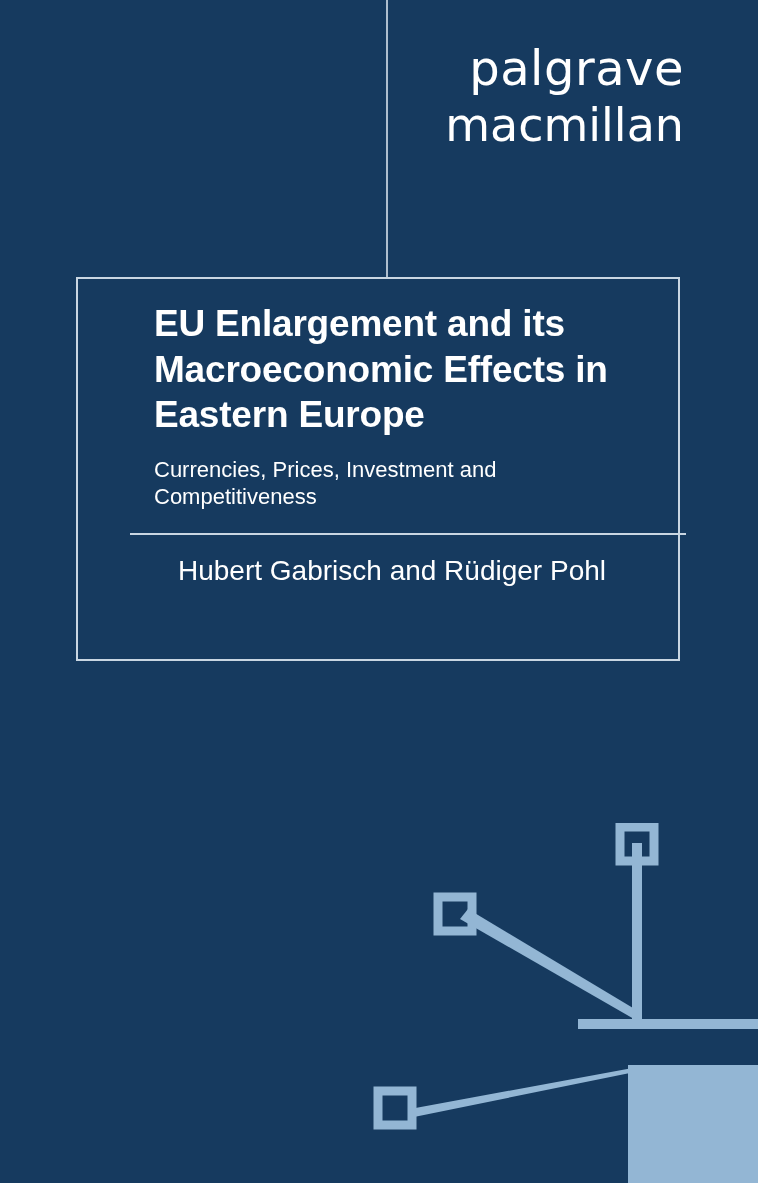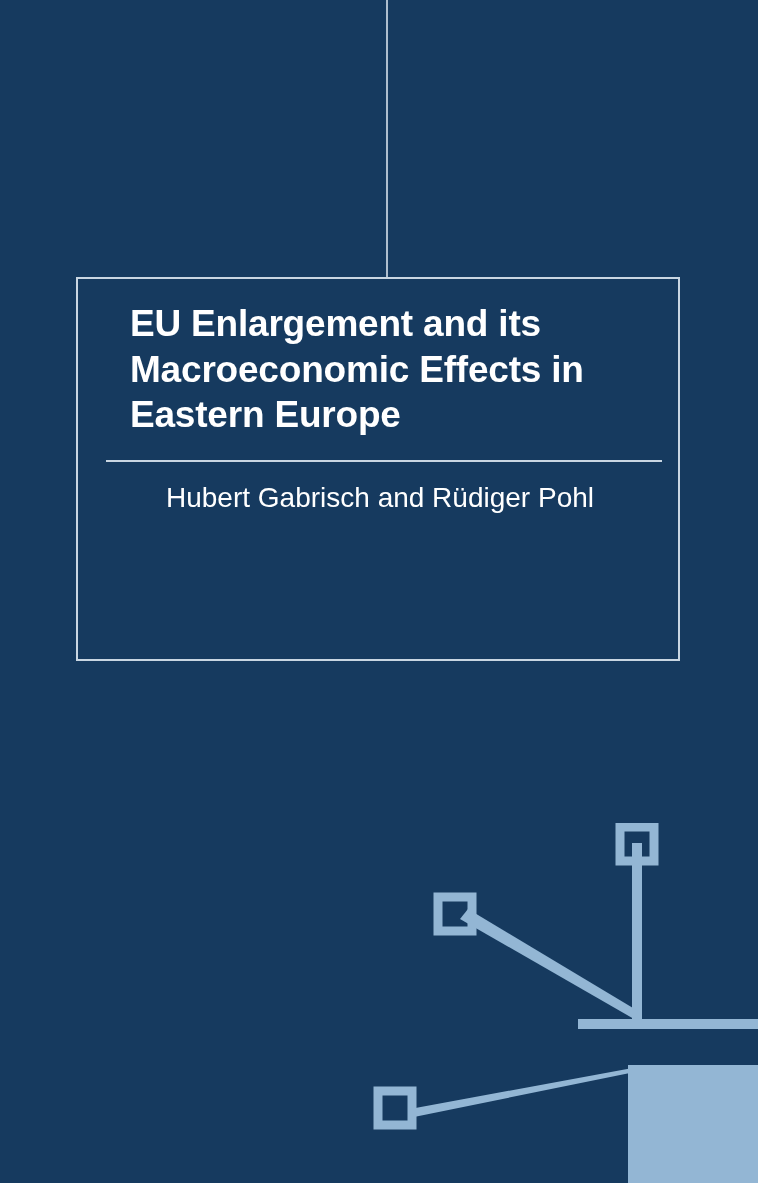--- a/index.html
+++ b/index.html
@@ -55,21 +55,21 @@
   .title-box {
     position: absolute;
     left: 76px;
     top: 277px;
     width: 604px;
     height: 384px;
     border: 2px solid #c9d6e2;
     box-sizing: border-box;
   }
   .title-inner {
-    padding: 22px 26px 0 52px;
+    padding: 22px 26px 0 76px;
   }
   .book-title {
     font-size: 37px;
     font-weight: bold;
     line-height: 1.23;
     letter-spacing: -0.2px;
     margin: 0;
     color: #ffffff;
   }
   .subtitle {
@@ -106,24 +106,29 @@
     height: 360px;
   }
 </style>
 </head>
 <body>
 
 <div id="cover">
 
   <div class="vrule"></div>
 
+  <div class="publisher">
+    <span class="pub-line1">palgrave</span>
+    <span class="pub-line2">macmillan</span>
+  </div>
 
   <div class="title-box">
     <div class="title-inner">
       <h1 class="book-title">EU Enlargement and its Macroeconomic Effects in Eastern Europe</h1>
+      <p class="subtitle">Currencies, Prices, Investment and Competitiveness</p>
       <div class="divider"></div>
       <div class="editors">Hubert Gabrisch and Rüdiger Pohl</div>
     </div>
   </div>
 
   <svg class="network" viewBox="0 0 420 360" xmlns="http://www.w3.org/2000/svg">
     <g fill="#93b6d4" stroke="#93b6d4">
 
       <rect x="294" y="20" width="10" height="180" stroke="none"></rect>
 

